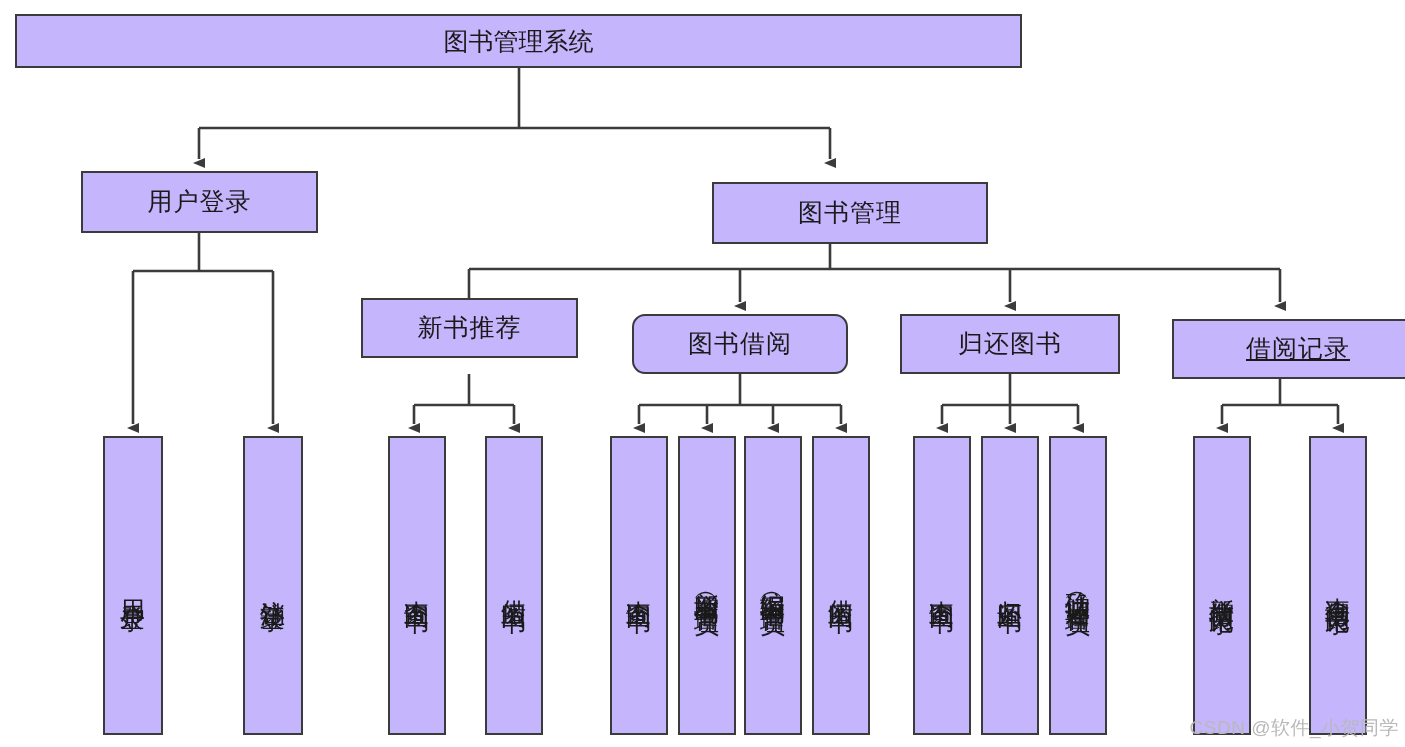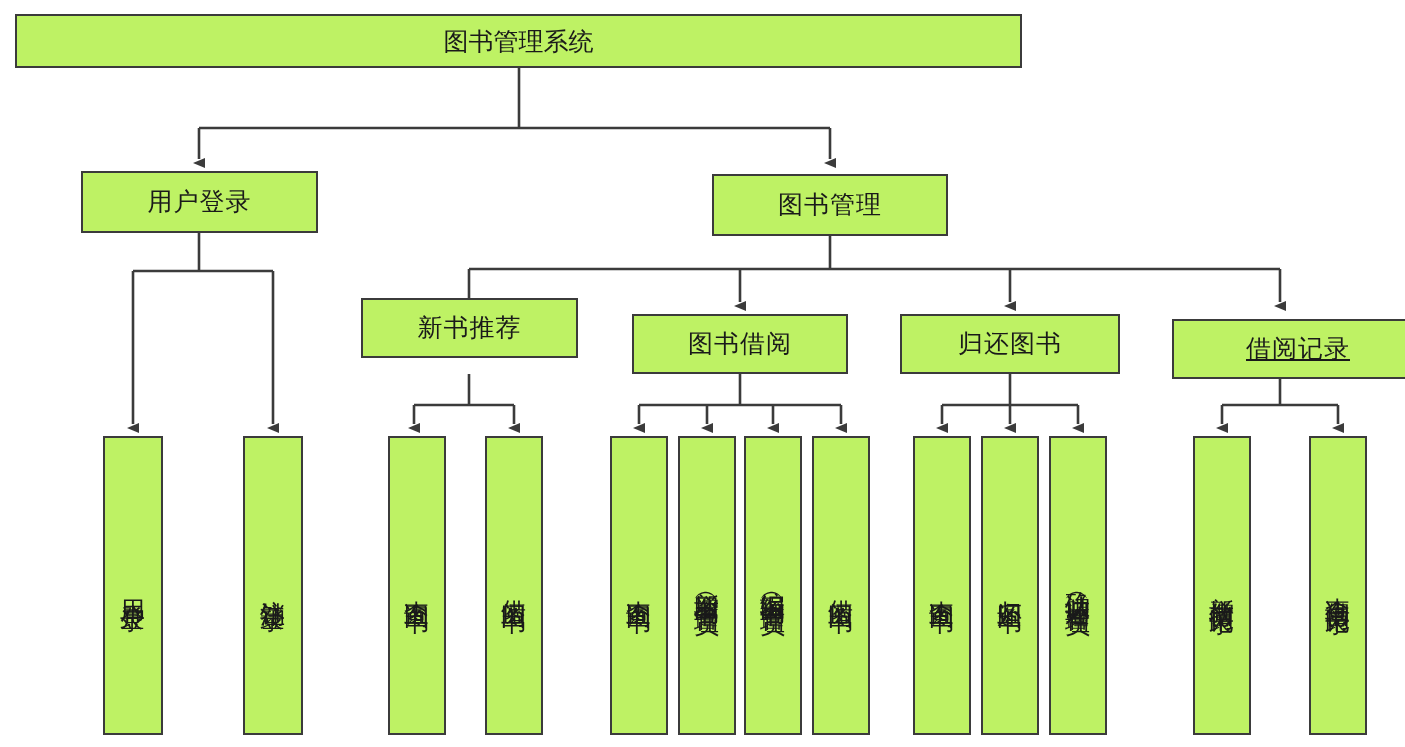--- a/index.html
+++ b/index.html
@@ -23,21 +23,21 @@
     left: 0;
     top: 0;
     width: 1405px;
     height: 747px;
     pointer-events: none;
   }
   .node {
     position: absolute;
     box-sizing: border-box;
     border: 2.5px solid #3b3b3b;
-    background: #bef264;
+    background: #c4b5fd;
     display: flex;
     align-items: center;
     justify-content: center;
     color: #1a1a1a;
     text-align: center;
   }
   .node.h {
     font-size: 25px;
     letter-spacing: 1px;
     line-height: 1.1;
@@ -119,24 +119,24 @@
       <path d="M 1280,374 L 1280,405"></path>
       <path d="M 1222,405 L 1338,405"></path>
       <path d="M 1222,405 L 1222,424" marker-end="url(#arrow)"></path>
       <path d="M 1338,405 L 1338,424" marker-end="url(#arrow)"></path>
     </g>
   </svg>
 
   <div class="node root" style="left:15px; top:14px; width:1007px; height:54px;">图书管理系统</div>
 
   <div class="node h" style="left:81px; top:171px; width:237px; height:62px;">用户登录</div>
-  <div class="node h" style="left:712px; top:174px; width:236px; height:62px;">图书管理</div>
+  <div class="node h" style="left:712px; top:182px; width:276px; height:62px;">图书管理</div>
 
   <div class="node h" style="left:361px; top:298px; width:217px; height:60px;">新书推荐</div>
-  <div class="node h" style="left:632px; top:314px; width:216px; height:60px;">图书借阅</div>
+  <div class="node h" style="left:632px; top:314px; width:216px; height:60px;border-radius:13px;">图书借阅</div>
   <div class="node h" style="left:900px; top:314px; width:220px; height:60px;">归还图书</div>
   <div class="node h" style="left:1172px; top:319px; width:252px; height:60px;text-decoration:underline;">借阅记录</div>
 
   <div class="node v" style="left:103px; top:436px; width:60px; height:299px;">
     <span class="vtext">用户登录</span>
   </div>
   <div class="node v" style="left:243px; top:436px; width:60px; height:299px;">
     <span class="vtext">注销登录</span>
   </div>
 
@@ -170,13 +170,14 @@
     <span class="vtext">确认归还（管理员）</span>
   </div>
 
   <div class="node v" style="left:1193px; top:436px; width:58px; height:299px;">
     <span class="vtext">新增借阅记录</span>
   </div>
   <div class="node v" style="left:1309px; top:436px; width:58px; height:299px;">
     <span class="vtext">查询借阅记录</span>
   </div>
 
+  <div class="watermark">CSDN @软件_小贺同学</div>
 </div>
 
 </body></html>

